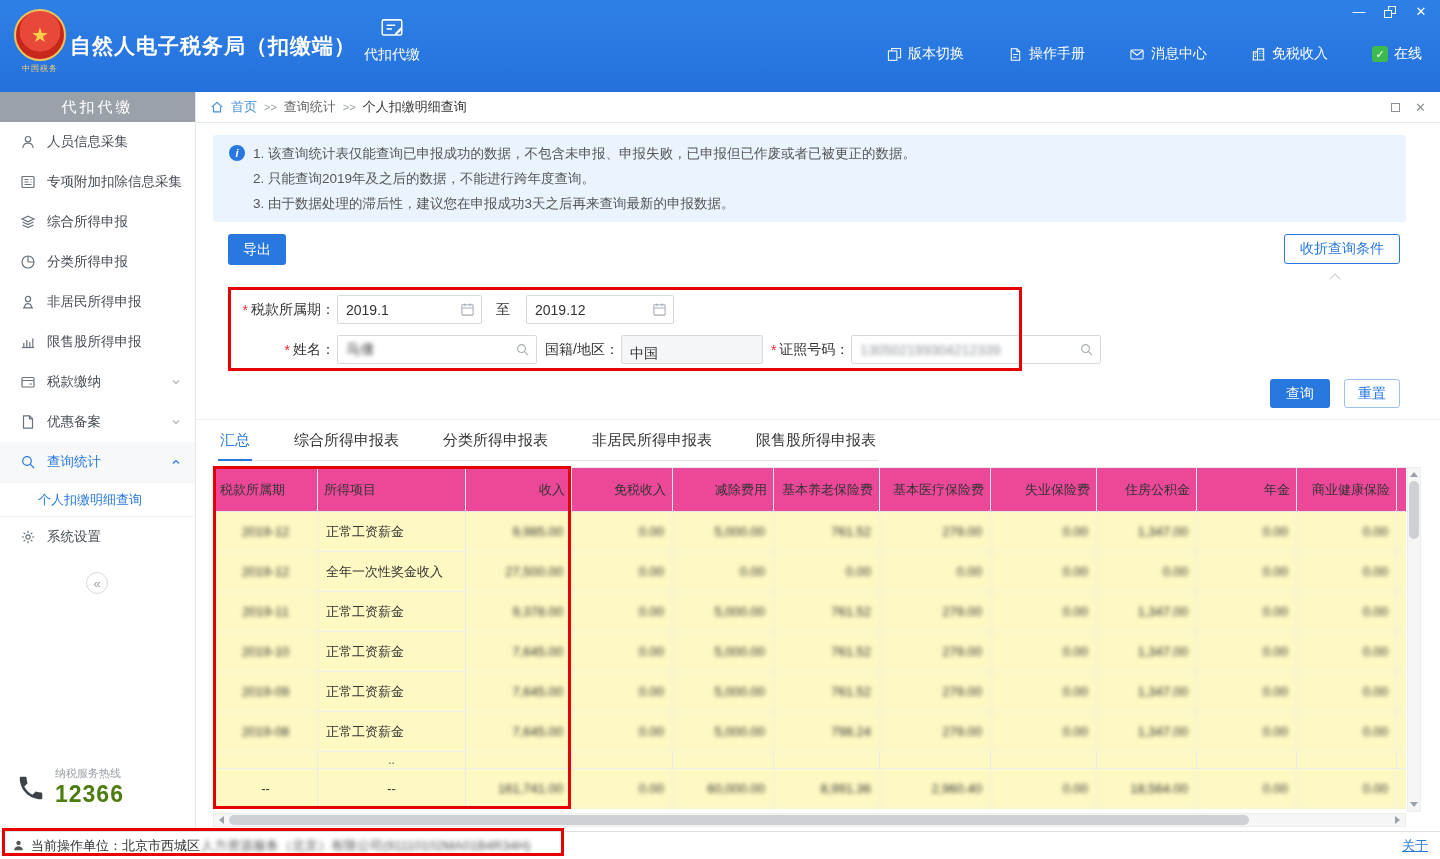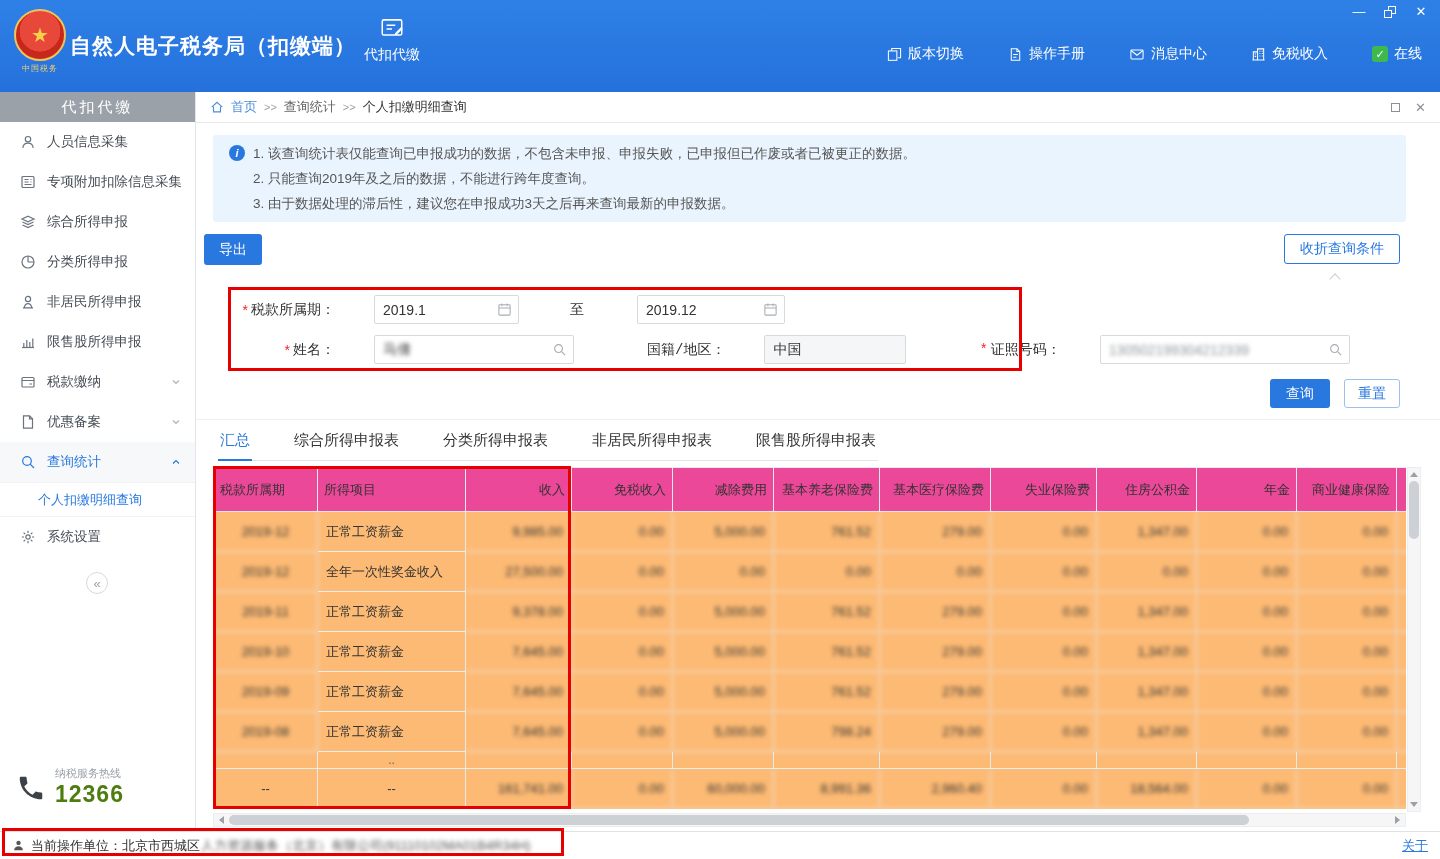--- a/index.html
+++ b/index.html
@@ -57,35 +57,35 @@
   .ca-max{width:9px;height:9px;border:1px solid #8a9097;display:inline-block;cursor:pointer;}
   .ca-close{font-size:13px;cursor:pointer;}
   .content{position:absolute;left:0;right:0;top:31px;bottom:0;}
 
   .notice{position:absolute;left:17px;top:12px;width:1193px;background:#eaf4fe;border-radius:3px;padding:6px 20px 6px 40px;font-size:13.5px;color:#555;}
   .notice-line{line-height:25px;}
   .info-icon{position:absolute;left:16px;top:10px;width:16px;height:16px;border-radius:50%;background:#2878e0;color:#fff;display:flex;align-items:center;justify-content:center;font-size:11px;font-weight:bold;font-style:italic;}
   .info-icon::before{content:"i";}
 
   .btn{display:flex;align-items:center;justify-content:center;border-radius:3px;font-size:14px;cursor:pointer;}
-  .btn-export{position:absolute;left:8px;top:111px;width:58px;height:31px;background:#2878e0;color:#fff;}
+  .btn-export{position:absolute;left:32px;top:111px;width:58px;height:31px;background:#2878e0;color:#fff;}
   .btn-collapse{position:absolute;right:40px;top:111px;height:30px;padding:0 15px;border:1px solid #2878e0;color:#2878e0;border-radius:3px;background:#fff;font-size:14px;display:flex;align-items:center;cursor:pointer;}
   .collapse-caret{position:absolute;right:100px;top:149px;width:10px;height:10px;}
   .collapse-caret::before{content:"";position:absolute;left:1px;top:3px;width:7px;height:7px;border-left:1px solid #c9ced3;border-top:1px solid #c9ced3;transform:rotate(45deg);}
 
-  .f-row{position:absolute;left:18px;display:flex;align-items:center;font-size:14px;color:#333;gap:37px;}
+  .f-row{position:absolute;left:18px;display:flex;align-items:center;font-size:14px;color:#333;}
   .f-row1{top:172px;}
   .f-row2{top:212px;}
   .f-label{display:inline-flex;justify-content:flex-end;align-items:center;white-space:nowrap;}
   .w121{width:121px;}
-  .ml24{margin-left:36px;font-family:Liberation Mono, monospace;}
+  .ml24{margin-left:8px;}
   .req{color:#f5222d;font-style:normal;margin-right:3px;}
   .req::before{content:"*";}
   .f-input{position:relative;height:29px;border:1px solid #d9d9d9;border-radius:2px;background:#fff;display:inline-flex;align-items:center;padding:0 26px 0 8px;margin-left:2px;cursor:text;}
-  .f-input.noicon{padding-right:8px;}
+  .f-input.noicon{padding-right:8px;align-items:flex-end;}
   .f-input.gray{background:#f5f6f7;}
   .f-value{font-size:14px;color:#333;white-space:nowrap;overflow:hidden;}
   .f-value.dim{color:#8f959b;}
   .w145{width:145px;}.w148{width:148px;}.w200{width:200px;}.w142{width:142px;}.w250{width:250px;}
   .f-to{margin:0 14px;}
   .cal-icon,.search-icon{position:absolute;right:6px;top:6px;color:#a7adb3;display:flex;cursor:pointer;}
 
   .btn-query{position:absolute;right:110px;top:256px;width:60px;height:29px;background:#2878e0;color:#fff;}
   .btn-reset{position:absolute;right:40px;top:256px;width:56px;height:29px;border:1px solid #9dc0ef;color:#2878e0;background:#fff;}
   .content-divider{position:absolute;left:0;right:0;top:296px;border-top:1px solid #efefef;}
@@ -95,21 +95,21 @@
   .tab.active{color:#2878e0;border-bottom:2px solid #2878e0;margin-bottom:-1px;}
 
   .data-table{position:absolute;left:17px;top:344px;width:1193px;overflow:hidden;border-top:1px solid #e8eaec;border-left:1px solid #e8eaec;}
   .t-header{display:flex;height:44px;background:#ec4899;}
   .cell{display:flex;align-items:center;flex:none;white-space:nowrap;overflow:hidden;border-right:1px solid #e8eaec;}
   .th{font-size:13px;color:#333;border-bottom:1px solid #e4e6e8;padding:0 6px;}
   .td{font-size:13px;color:#333;border-bottom:1px solid #eceef0;padding:0 8px;}
   .al{justify-content:flex-start;}
   .ar{justify-content:flex-end;}
   .ac{justify-content:center;}
-  .t-row{display:flex;height:40px;background:#fdba74;}
+  .t-row{display:flex;height:40px;background:#fef9c3;}
   .t-row.ellipsis{height:17px;}
   .ellipsis .td{align-items:flex-start;padding-top:1px;justify-content:center;font-size:12px;color:#666;}
   .total .td.al{justify-content:center;}
 
   .vscroll{position:absolute;left:1211px;top:344px;width:14px;height:345px;background:#f6f6f6;border:1px solid #ededed;display:flex;flex-direction:column;align-items:center;cursor:pointer;}
   .vs-up{width:0;height:0;border-left:4px solid transparent;border-right:4px solid transparent;border-bottom:5px solid #9aa1a9;margin-top:4px;}
   .vs-thumb{width:10px;height:58px;background:#cdd0d4;border-radius:5px;margin-top:4px;}
   .vs-down{width:0;height:0;border-left:4px solid transparent;border-right:4px solid transparent;border-top:5px solid #9aa1a9;margin-top:auto;margin-bottom:4px;}
   .hscroll{position:absolute;left:17px;top:690px;width:1193px;height:14px;background:#f6f6f6;border:1px solid #ededed;display:flex;align-items:center;cursor:pointer;}
   .hs-left{width:0;height:0;border-top:4px solid transparent;border-bottom:4px solid transparent;border-right:5px solid #9aa1a9;margin:0 5px;}

